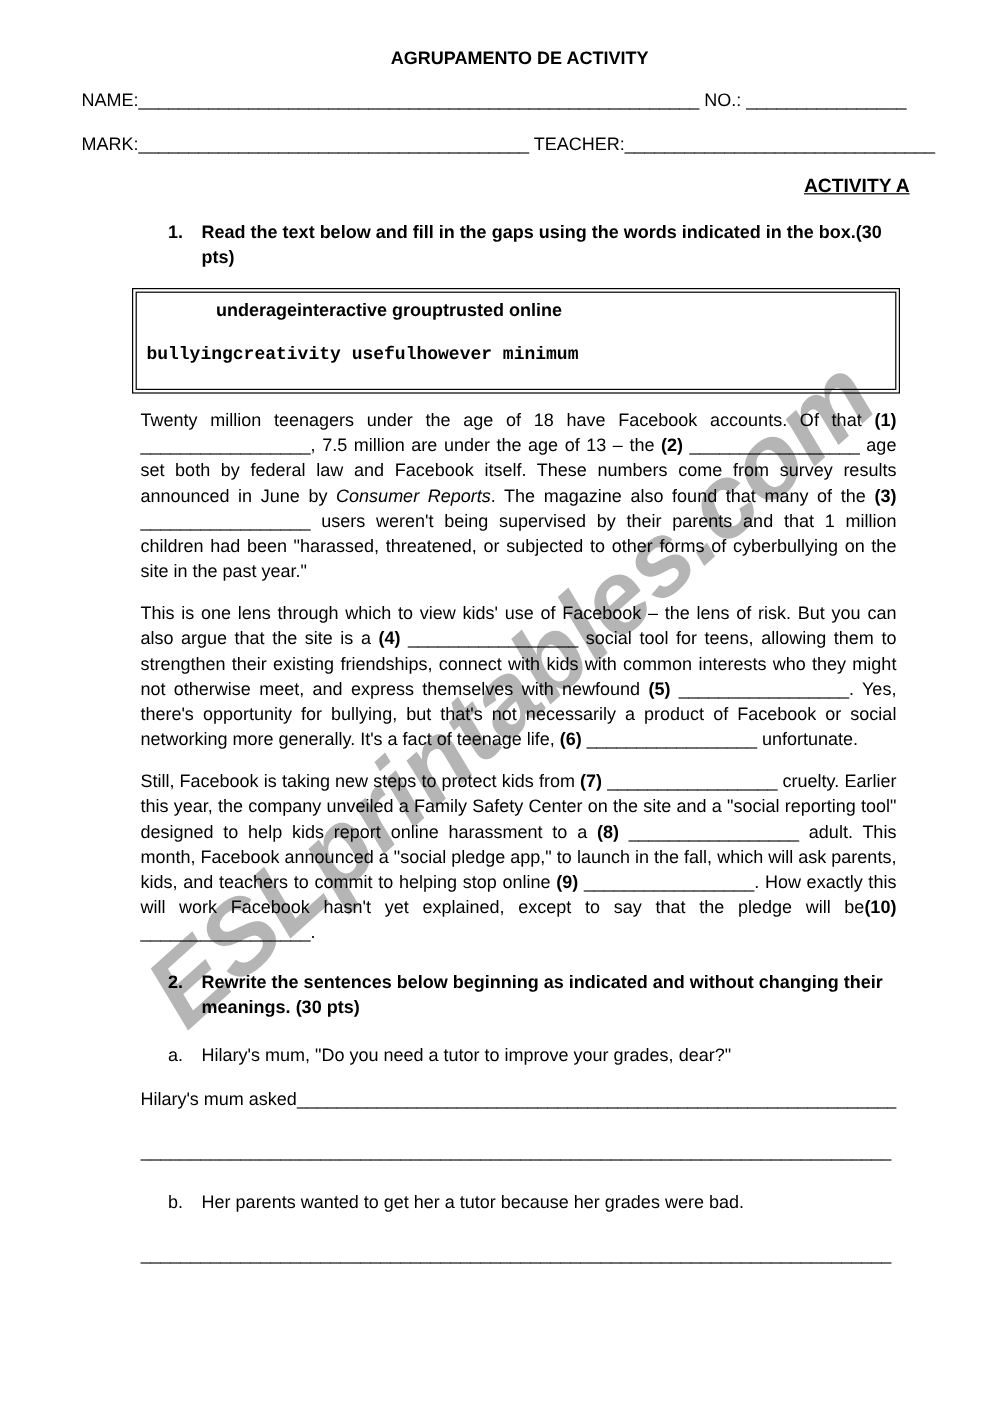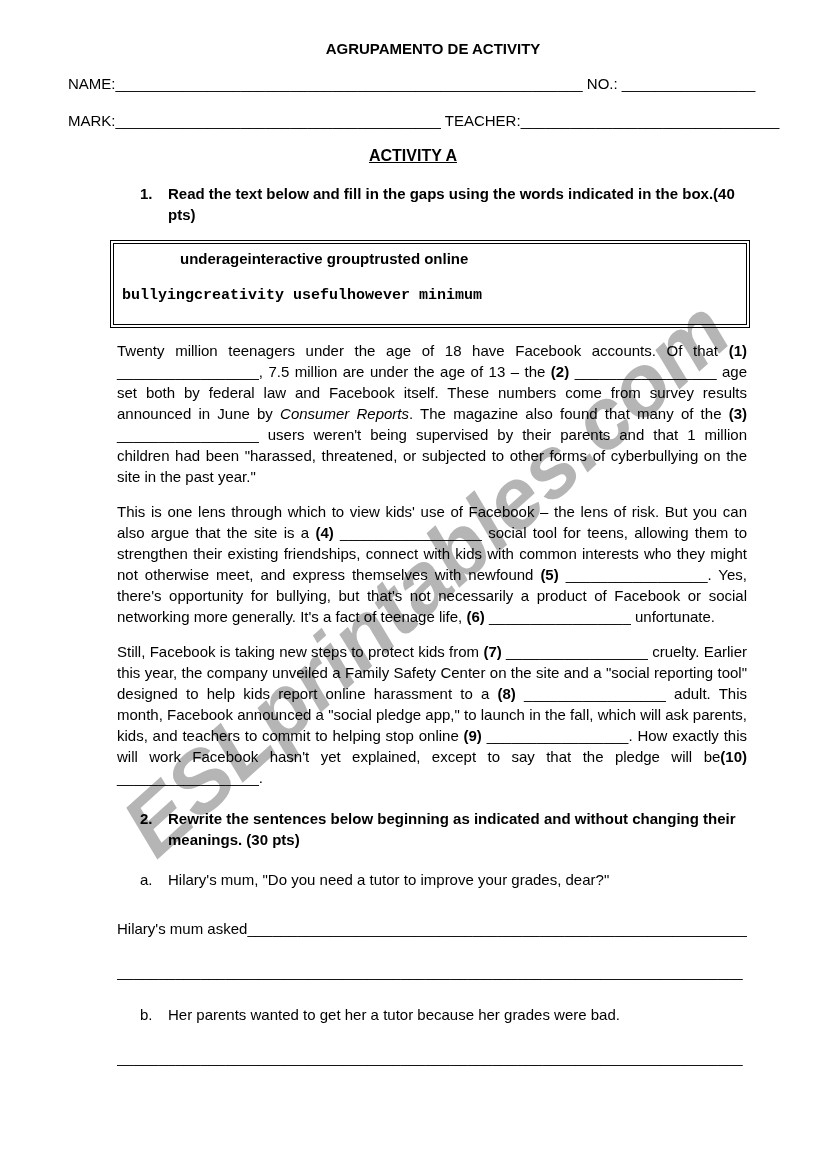--- a/index.html
+++ b/index.html
@@ -19,38 +19,38 @@
   .doc { position:relative; z-index:1; padding:38px 28px 0 68px; }
   .center { text-align:center; }
   .school { font-weight:bold; }
   .row { white-space:nowrap; overflow:hidden; }
   .name-row { margin-top:14px; }
   .form-row { margin-top:16px; position:relative; }
   .form-left { position:absolute; left:0; top:0; }
   .class-center { padding-left:44px; }
   .test-title { margin-top:13px; }
   .mark-row { margin-top:16px; }
-  .activity-title-wrap { margin-top:14px; padding-right:40px; }
+  .activity-title-wrap { margin-top:14px; padding-right:40px;text-align:right; }
   .activity-title { font-weight:bold; font-size:16px; text-decoration:underline; display:inline-block; }
   .content { margin-left:49px; width:630px; }
   .q-row { display:flex; margin-top:17px; }
   .q-row.bold { font-weight:bold; }
   .q-num { flex:none; width:28px; padding-left:23px; box-sizing:content-box; }
   .q-text { flex:1; }
   .word-box {
     margin-top:15px; margin-left:-7px; width:616px;
     border:4px double #000; padding:2px 8px 16px 8px;
     font-weight:bold; line-height:25px;
   }
   .word-box .line1 { padding-left:58px; }
   .word-box .line2 { margin-top:12px;font-family:Liberation Mono, monospace; }
   .para { margin-top:12px; text-align:justify; }
   .para .b { font-weight:bold; }
   .para .i { font-style:italic; }
-  .answer-line { margin-top:28px; white-space:nowrap; overflow:hidden; }
+  .answer-line { margin-top:16px; white-space:nowrap; overflow:hidden; }
   .rule-line { margin-top:22px; white-space:nowrap; overflow:hidden; }
   .item-row { display:flex; margin-top:19px; }
 </style>
 </head>
 <body>
 
 <div class="page">
 
   <div class="watermark">ESLprintables.com</div>
 
@@ -69,21 +69,21 @@
     </div>
 
     <div class="center activity-title-wrap">
       <span class="activity-title">ACTIVITY A</span>
     </div>
 
     <div class="content">
 
       <div class="q-row bold">
         <span class="q-num">1.</span>
-        <span class="q-text">Read the text below and fill in the gaps using the words indicated in the box.(40 pts)</span>
+        <span class="q-text">Read the text below and fill in the gaps using the words indicated in the box.(30 pts)</span>
       </div>
 
       <div class="word-box">
         <div class="line1">underageinteractive grouptrusted online</div>
         <div class="line2">bullyingcreativity usefulhowever minimum</div>
       </div>
 
       <div class="para"><span>Twenty million teenagers under the age of 18 have Facebook accounts. Of that </span><span class="b">(1)</span><span> _________________, 7.5 million are under the age of 13 – the </span><span class="b">(2)</span><span> _________________ age set both by federal law and Facebook itself. These numbers come from survey results announced in June by </span><span class="i">Consumer Reports</span><span>. The magazine also found that many of the </span><span class="b">(3)</span><span> _________________ users weren't being supervised by their parents and that 1 million children had been "harassed, threatened, or subjected to other forms of cyberbullying on the site in the past year."</span></div>
       <div class="para" style="margin-top:14px;"><span>This is one lens through which to view kids' use of Facebook – the lens of risk. But you can also argue that the site is a </span><span class="b">(4)</span><span> _________________ social tool for teens, allowing them to strengthen their existing friendships, connect with kids with common interests who they might not otherwise meet, and express themselves with newfound </span><span class="b">(5)</span><span> _________________. Yes, there's opportunity for bullying, but that's not necessarily a product of Facebook or social networking more generally. It's a fact of teenage life, </span><span class="b">(6)</span><span> _________________ unfortunate.</span></div>
       <div class="para" style="margin-top:14px;"><span>Still, Facebook is taking new steps to protect kids from </span><span class="b">(7)</span><span> _________________ cruelty. Earlier this year, the company unveiled a Family Safety Center on the site and a "social reporting tool" designed to help kids report online harassment to a </span><span class="b">(8)</span><span> _________________ adult. This month, Facebook announced a "social pledge app," to launch in the fall, which will ask parents, kids, and teachers to commit to helping stop online </span><span class="b">(9)</span><span> _________________. How exactly this will work Facebook hasn't yet explained, except to say that the pledge will be</span><span class="b">(10)</span><span> _________________.</span></div>

